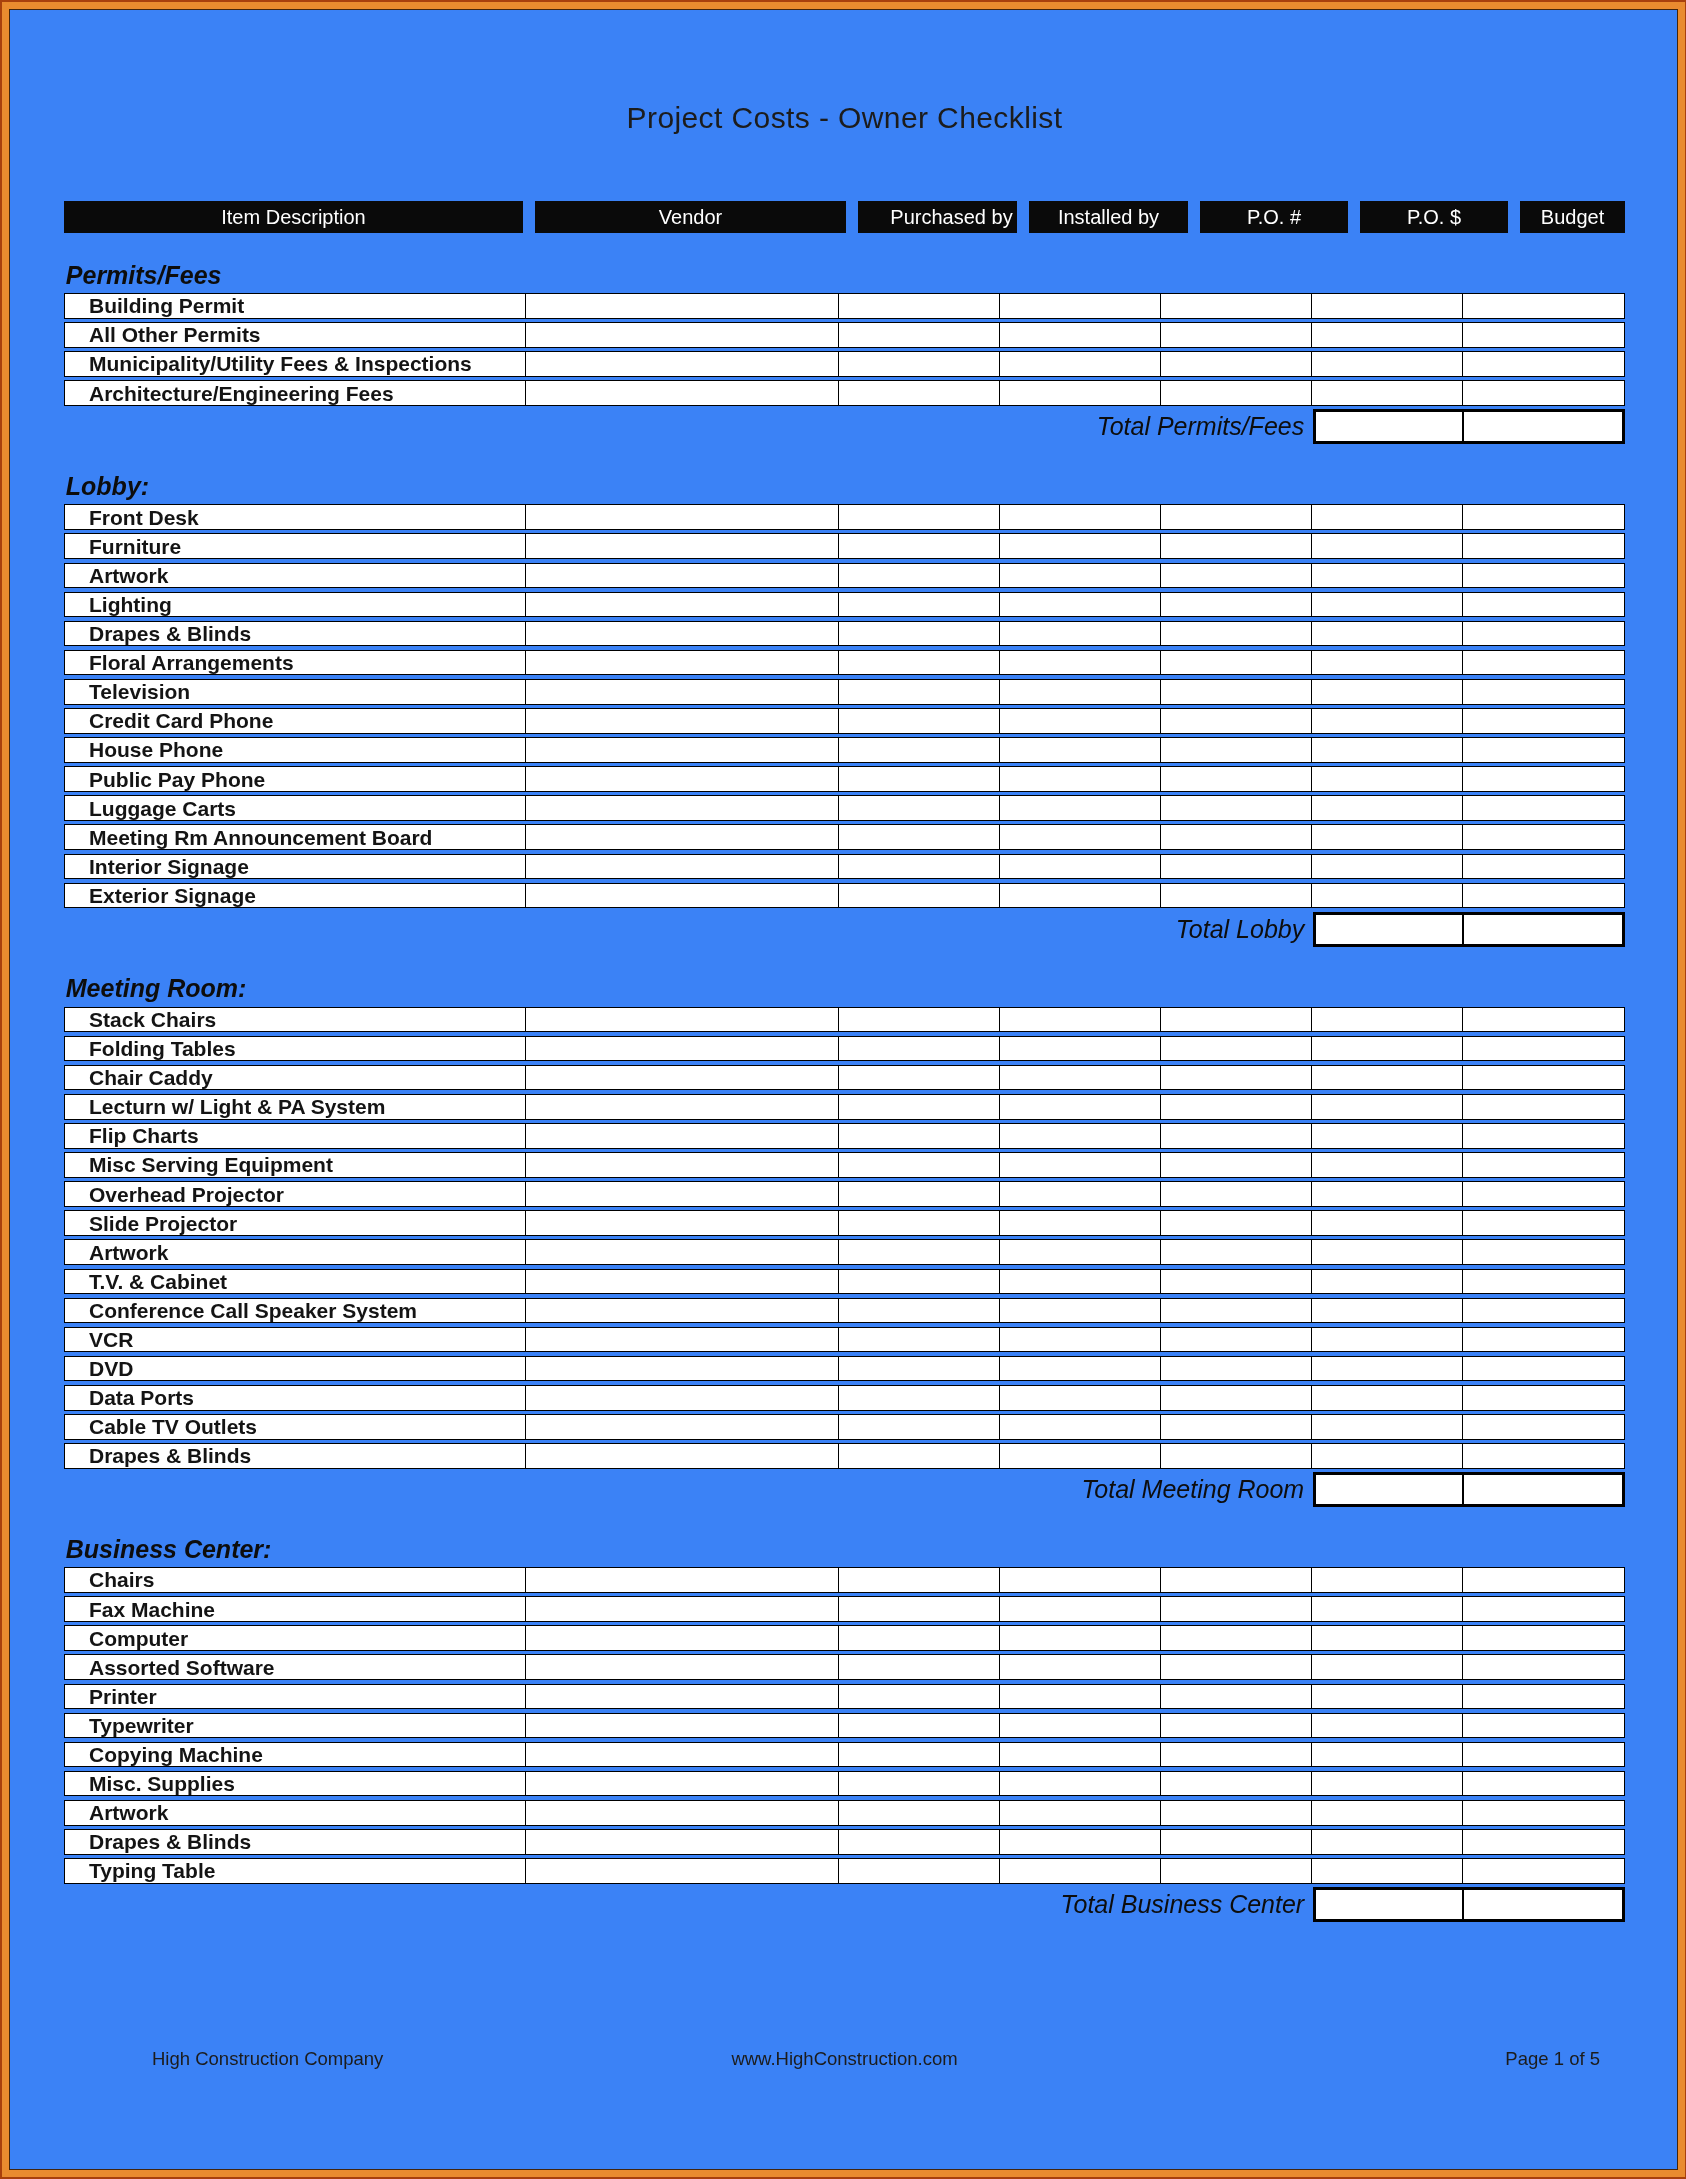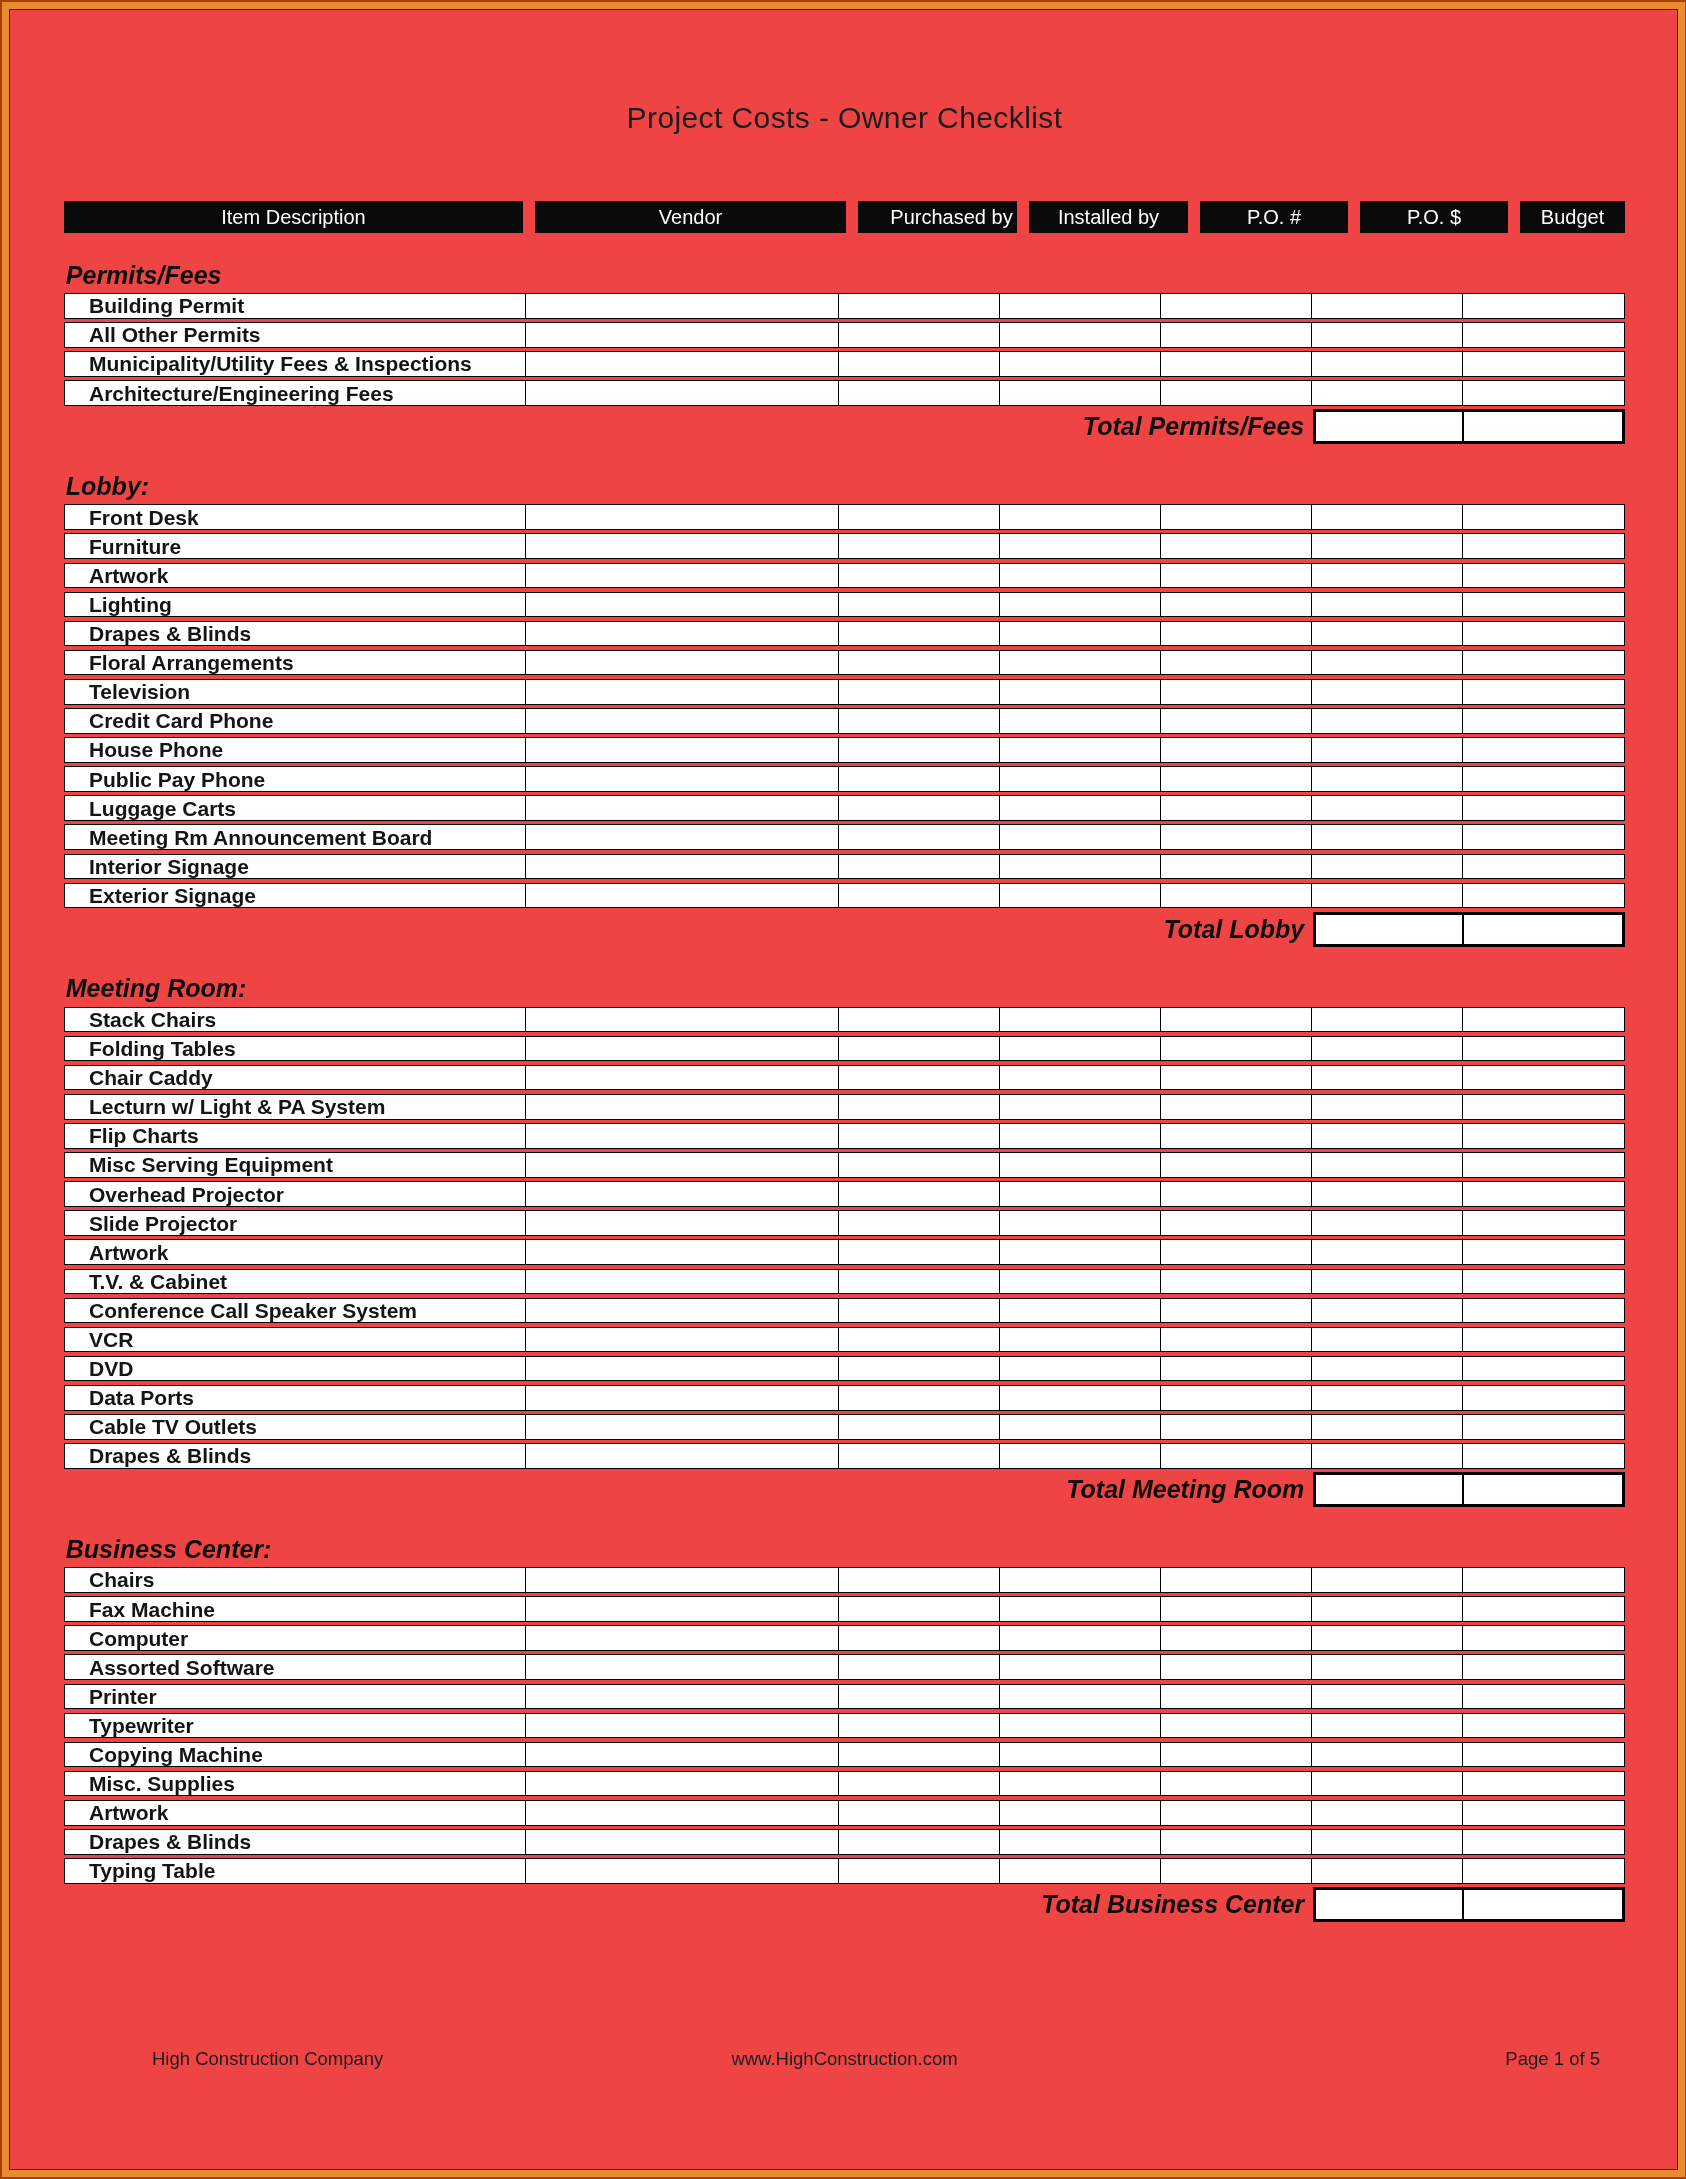--- a/index.html
+++ b/index.html
@@ -1,21 +1,21 @@
 <!DOCTYPE html>
 <html style="font-size:14px"><head>
 <meta charset="utf-8">
 <style>
   * { margin:0; padding:0; box-sizing:border-box; }
   html,body { width:1687px; height:2179px; }
   body { font-family:"Liberation Sans", sans-serif; color:#141414; background:#fff; overflow:hidden; }
 
   .page   { width:1687px; height:2179px; border:2.6px solid #a8400d; }
   .band   { width:100%; height:100%; border:7px solid #e98b2f; }
-  .inner  { width:100%; height:100%; border:1.8px solid #42250e; background:#ef4444; position:relative; overflow:hidden; }
+  .inner  { width:100%; height:100%; border:1.8px solid #42250e; background:#3b82f6; position:relative; overflow:hidden; }
 
   .content { margin-left:54px; width:1561px; }
 
   .doc-title {
     margin-top:91px; height:35px; text-align:center;
     font-size:30px; font-weight:400; letter-spacing:0.4px; color:#1c1c1c;
   }
 
   
   .header-row { margin-top:65px; display:flex; gap:12px; height:32px; }
@@ -49,21 +49,21 @@
   .c-purchased { width:161px; }
   .c-installed { width:161px; }
   .c-ponum     { width:151px; }
   .c-poamt     { width:151px; }
   .c-budget    { flex:1; }
 
   
   .total-row { display:flex; margin-top:0.9px; height:35px; }
   .total-label {
     flex:1; text-align:right; padding-right:8.8px;
-    font-size:25px; line-height:34px; font-style:italic; font-weight:700; color:#0d0d0d;
+    font-size:25px; line-height:34px; font-style:italic; font-weight:400; color:#0d0d0d;
     white-space:nowrap;
   }
   .total-box { width:312px; display:flex; border:3.5px solid #000; background:#fff; }
   .total-cell { height:100%; }
   .t-poamt  { width:146px; }
   .t-budget { flex:1; border-left:2.6px solid #000; }
 
   
   .footer {
     position:absolute; left:54px; bottom:99px; width:1561px;

